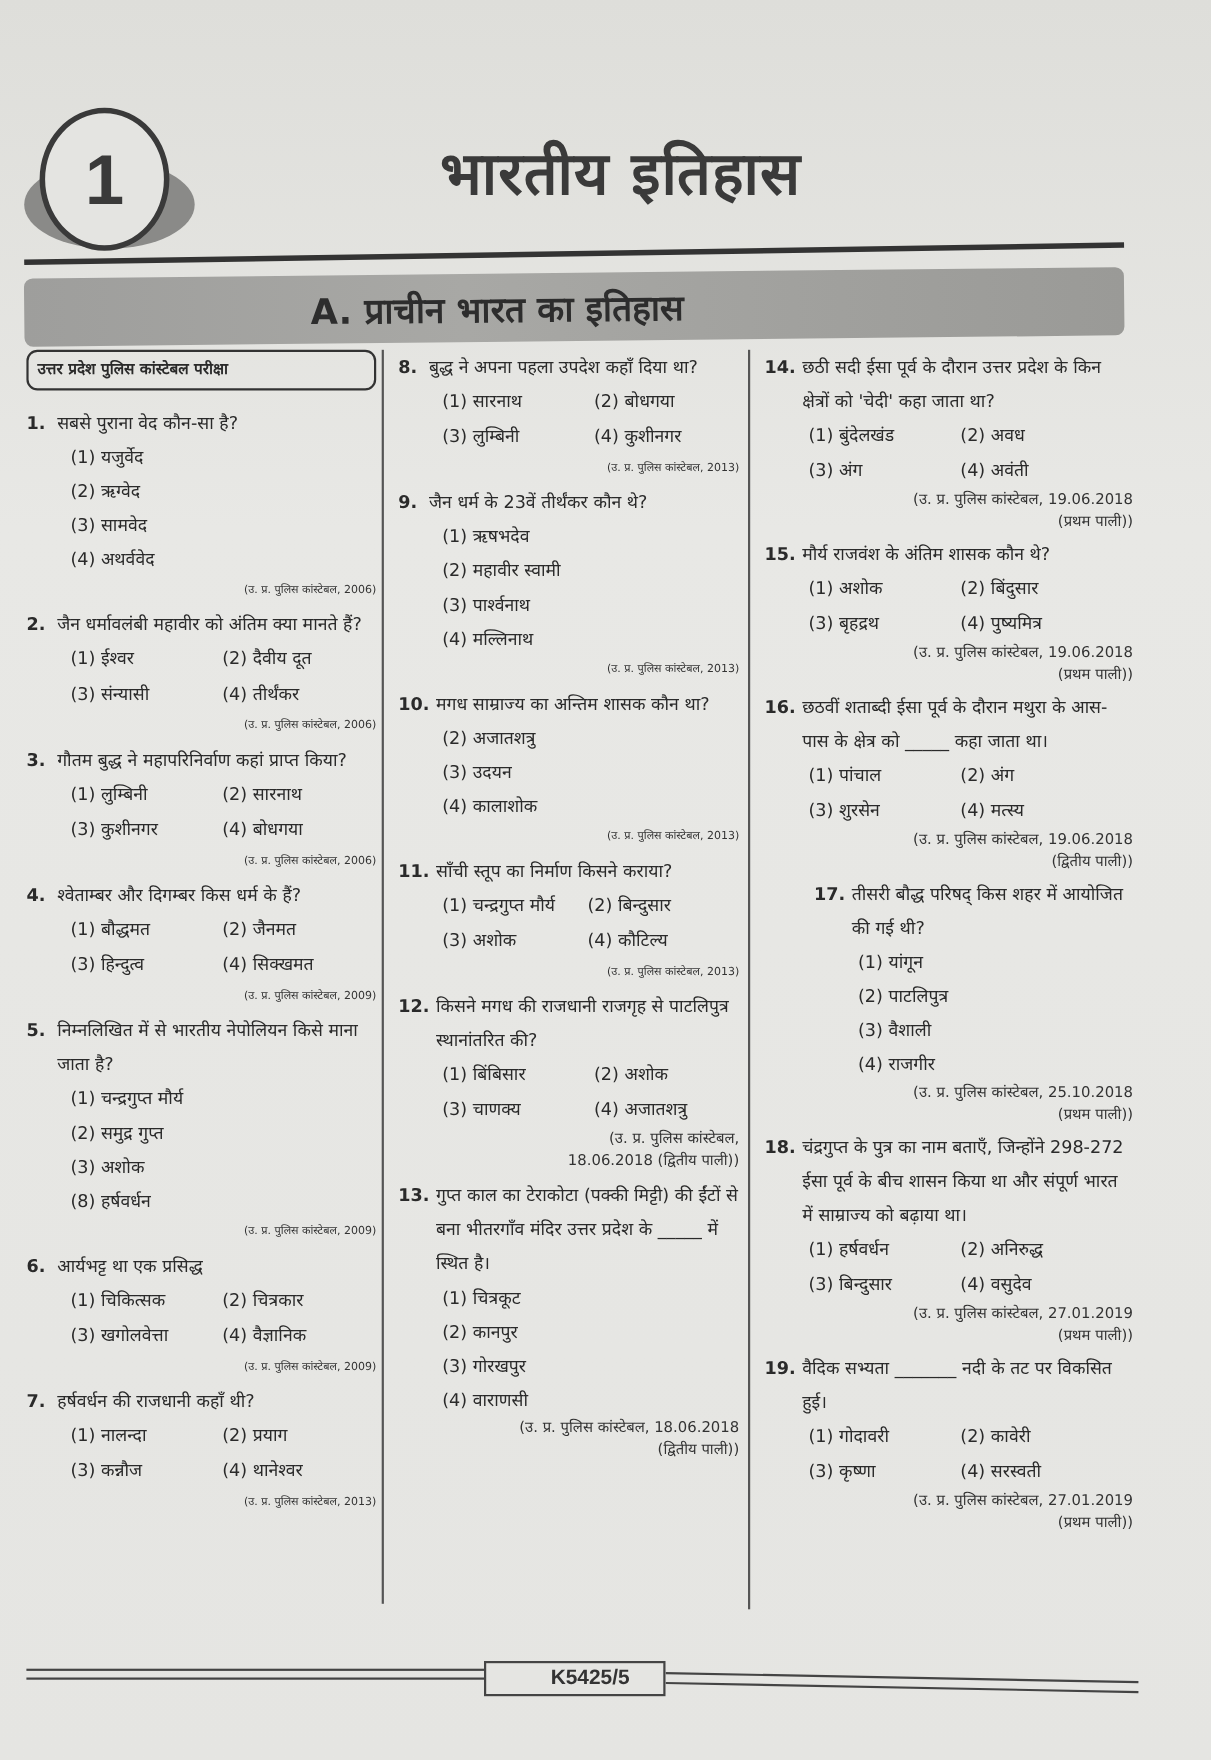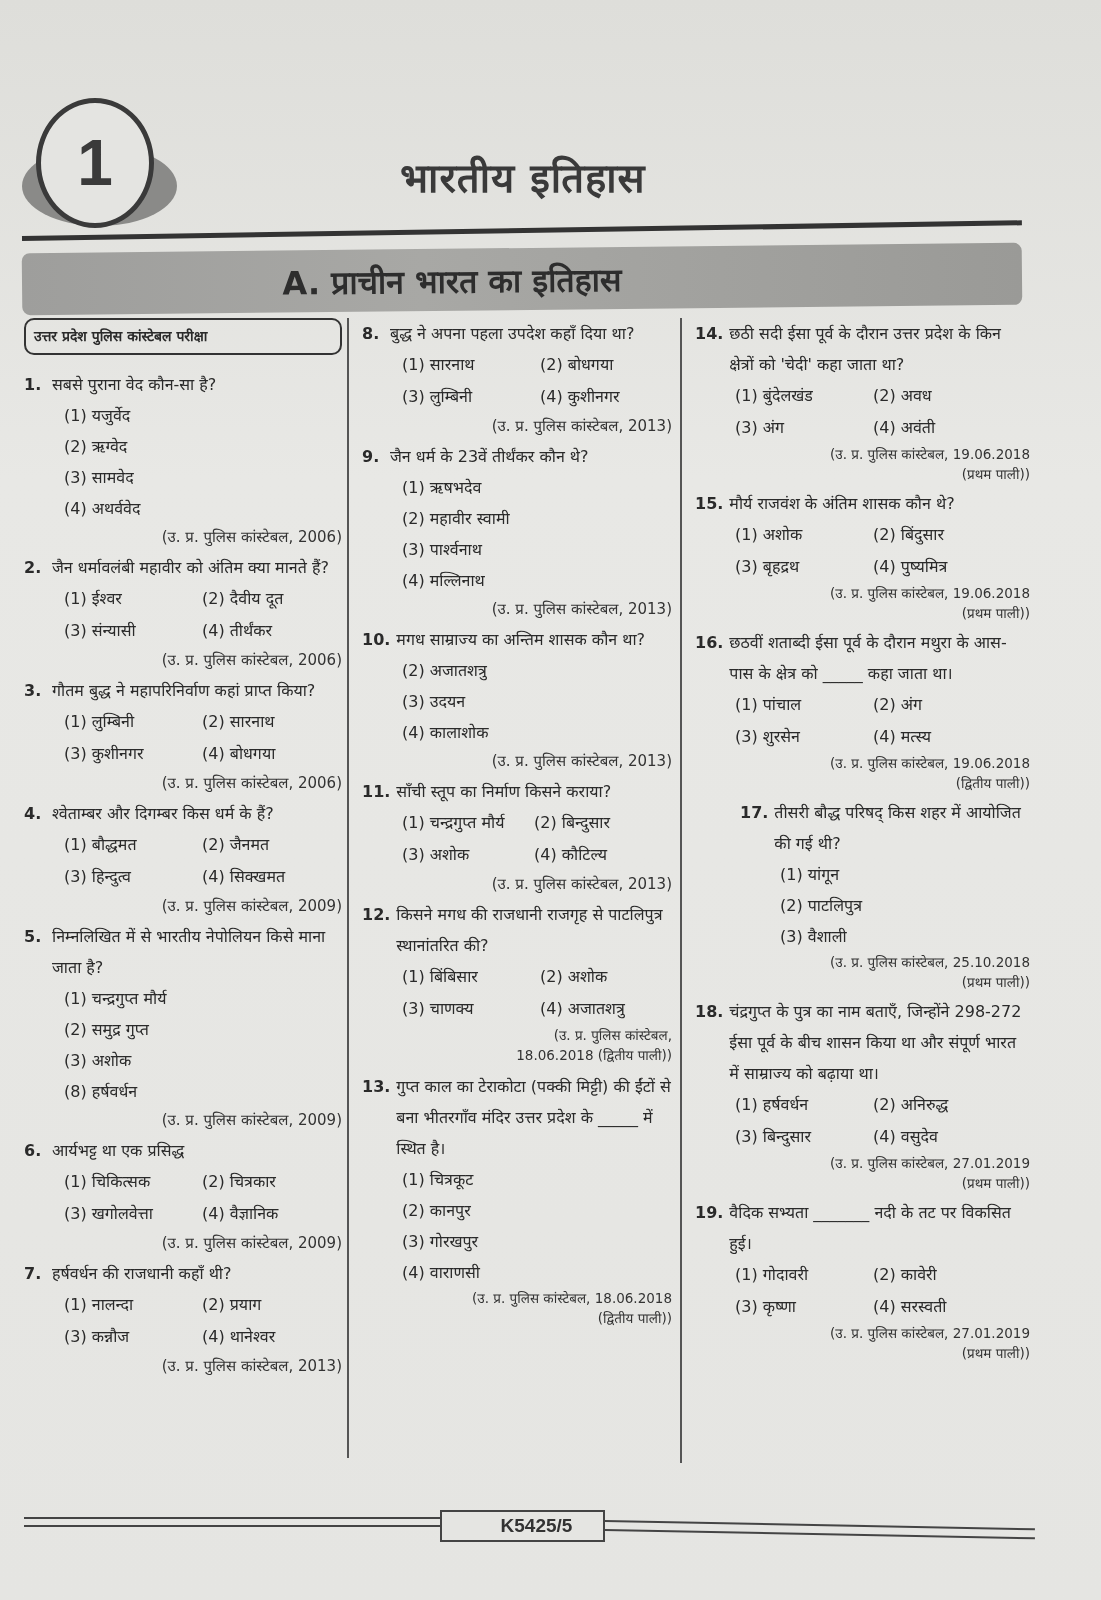--- a/index.html
+++ b/index.html
@@ -24,22 +24,22 @@
     border-radius: 50%; background: #8a8a88;
   }
   .chapter-badge .circle {
     position: absolute; left: 14px; top: 0; width: 118px; height: 130px;
     border-radius: 50%; border: 5px solid #3a3a3a; background: #e4e4e1;
     display: flex; align-items: center; justify-content: center;
     font-family: "Liberation Sans", sans-serif; font-weight: bold;
     font-size: 64px; color: #3a3a3a;
   }
   .chapter-title {
-    position: absolute; left: 400px; top: 149px; width: 380px;
-    font-size: 40px; font-weight: bold; color: #3a3a3a; letter-spacing: 1px;
+    position: absolute; left: 400px; top: 118px; width: 380px;
+    font-size: 54px; font-weight: bold; color: #3a3a3a; letter-spacing: 1px;
   }
   .title-rule {
     position: absolute; left: 22px; top: 236px; width: 1000px; height: 5px;
     background: #333; transform: rotate(-0.9deg); transform-origin: left center;
   }
   .section-band {
     position: absolute; left: 22px; top: 248px; width: 1000px; height: 62px;
     background: linear-gradient(90deg, #9e9e9c, #a8a8a5 40%, #9a9a97);
     border-radius: 8px; transform: rotate(-0.6deg);
     display: flex; align-items: center; justify-content: center;
@@ -62,21 +62,21 @@
     white-space: nowrap;
   }
   .q { margin-bottom: 2px; }
   .q-text { display: flex; font-size: 16px; line-height: 31px; }
   .q-num { font-weight: bold; min-width: 22px; margin-right: 6px; }
   .q-body { flex: 1; }
   .opts { padding-left: 40px; }
   .opts.single .opt { display: block; line-height: 31px; }
   .opts.grid { display: grid; grid-template-columns: 138px 1fr; }
   .opt { line-height: 32px; font-size: 16px; }
-  .src { text-align: right; font-size: 15px; line-height: 26px; color: #333; }
+  .src { text-align: right; font-size: 10px; line-height: 26px; color: #333; }
   .src2 { text-align: right; font-size: 13.5px; line-height: 20px; color: #333; }
 
   
   .footer-line { position: absolute; height: 2px; background: #444; }
   .footer-code {
     position: absolute; left: 440px; top: 1510px; width: 165px; height: 32px;
     border: 2px solid #444; background: #e5e5e2;
     display: flex; align-items: center; justify-content: center;
     font-family: "Liberation Sans", sans-serif; font-weight: bold; font-size: 19px; color: #333; padding-left: 28px;
   }
@@ -336,20 +336,21 @@
 
     <div class="q" style="margin-top:4px;margin-left:45px;">
       <div class="q-text">
           <span class="q-num">17.</span>
           <span class="q-body">तीसरी बौद्ध परिषद् किस शहर में आयोजित की गई थी?</span>
         </div>
       <div class="opts single">
         <span class="opt">(1) यांगून</span>
         <span class="opt">(2) पाटलिपुत्र</span>
         <span class="opt">(3) वैशाली</span>
+        <span class="opt">(4) राजगीर</span>
       </div>
       <div class="src2">(उ. प्र. पुलिस कांस्टेबल, 25.10.2018</div>
       <div class="src2">(प्रथम पाली))</div>
     </div>
 
     <div class="q" style="margin-top:4px;">
       <div class="q-text">
           <span class="q-num">18.</span>
           <span class="q-body">चंद्रगुप्त के पुत्र का नाम बताएँ, जिन्होंने 298-272 ईसा पूर्व के बीच शासन किया था और संपूर्ण भारत में साम्राज्य को बढ़ाया था।</span>
         </div>

